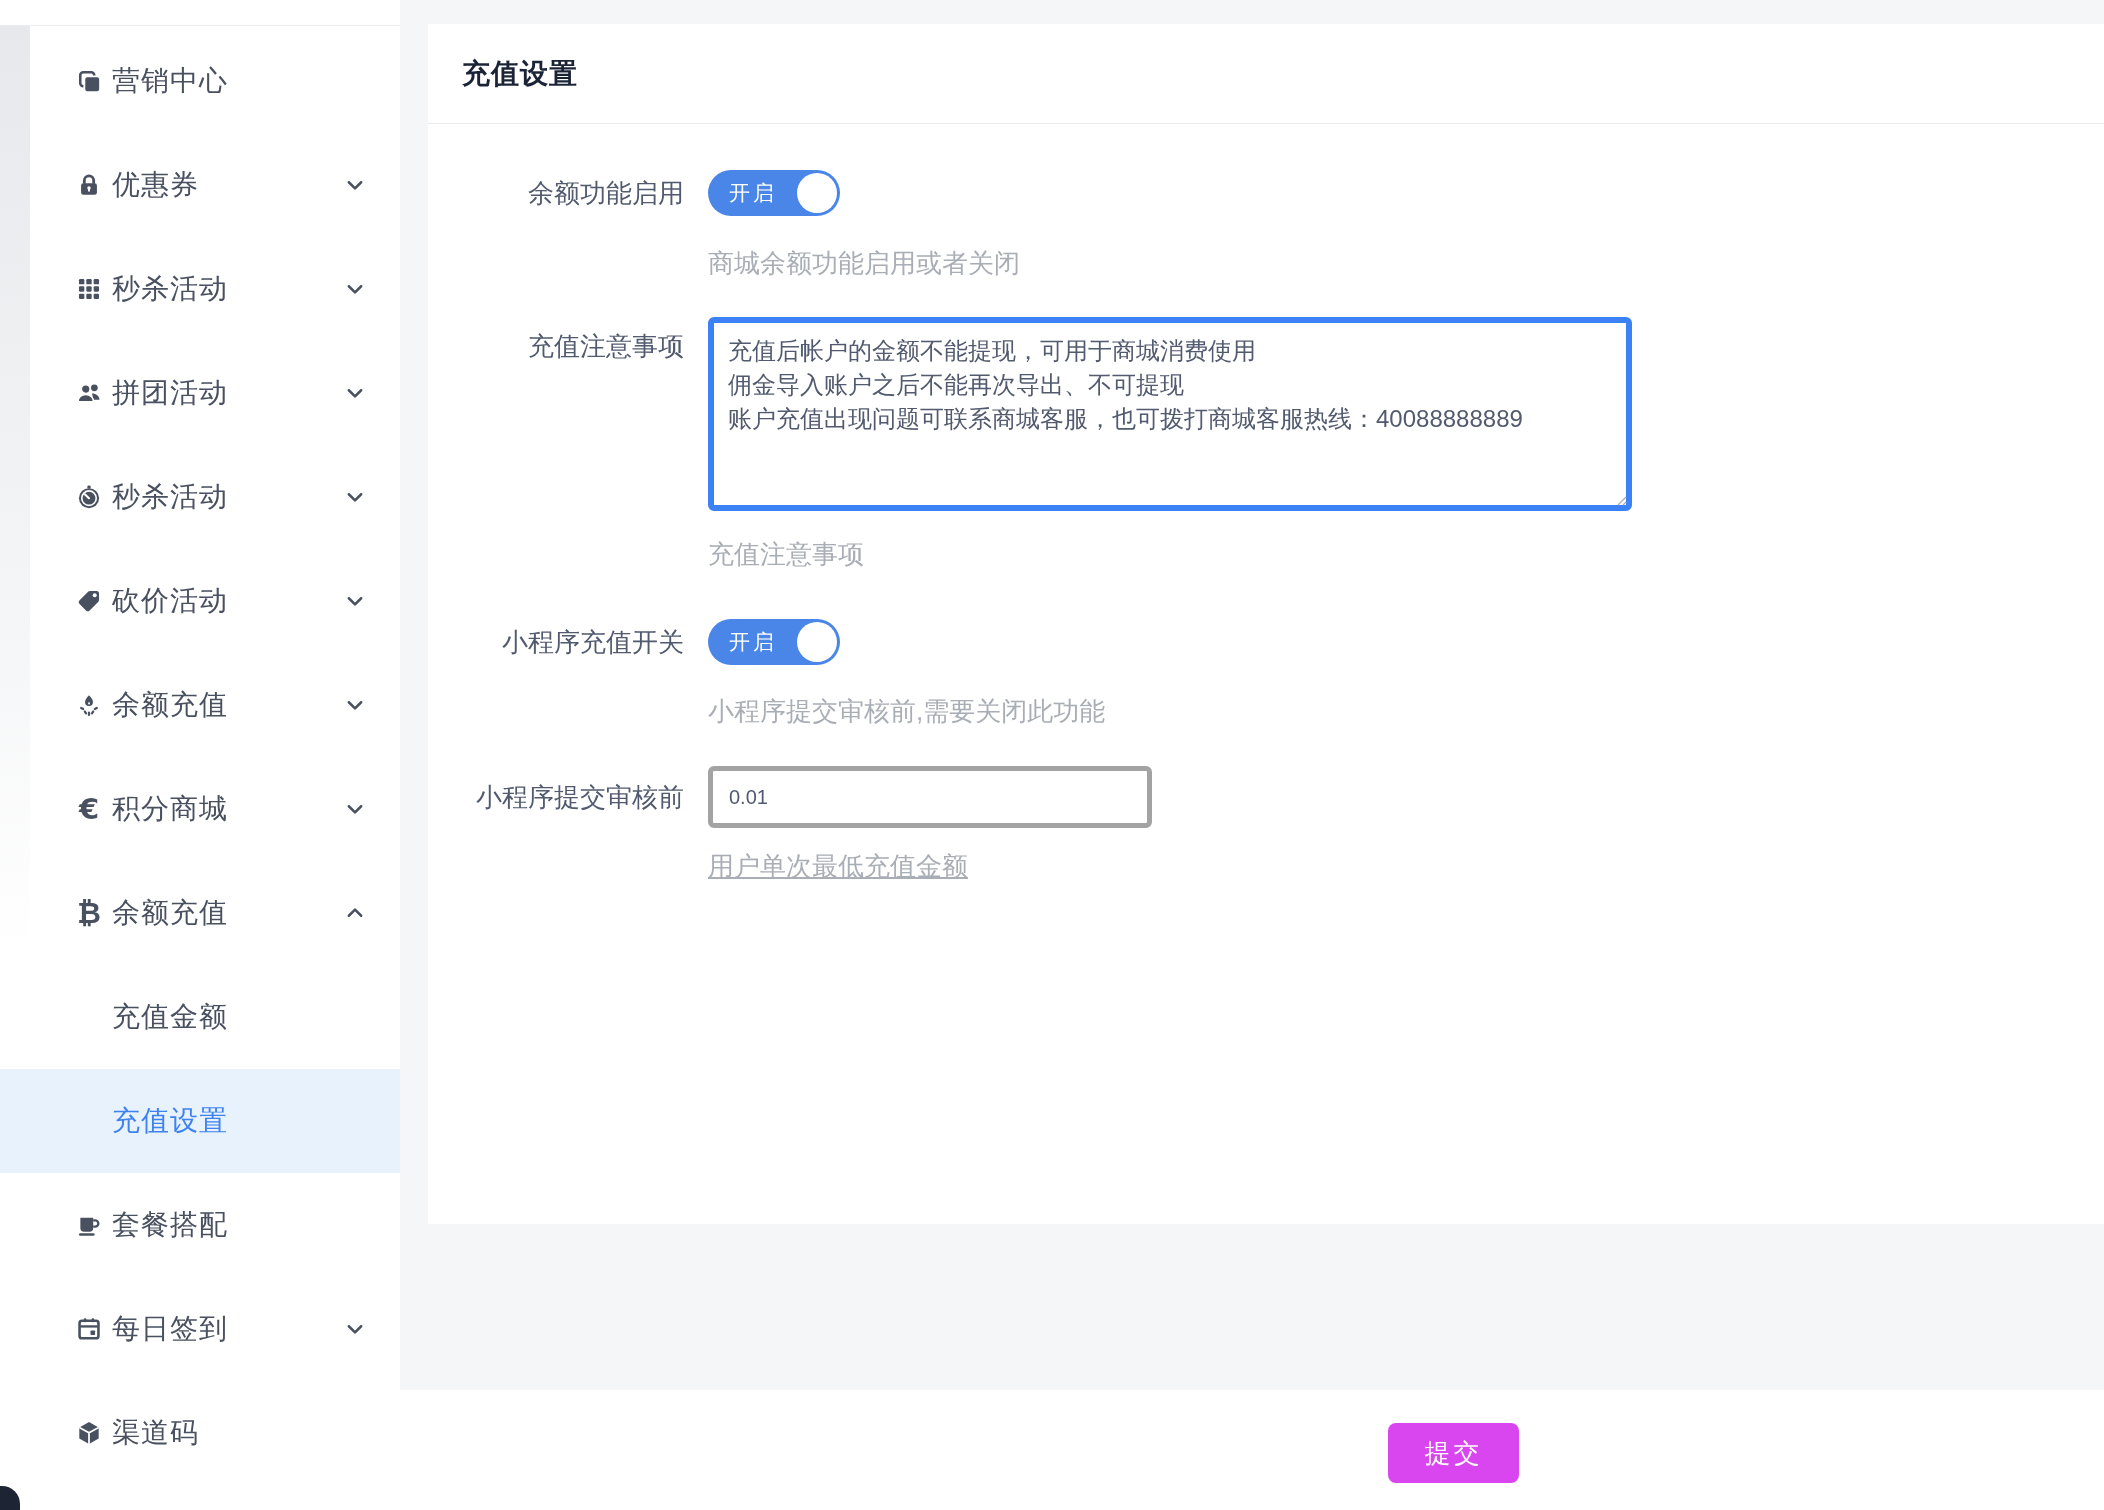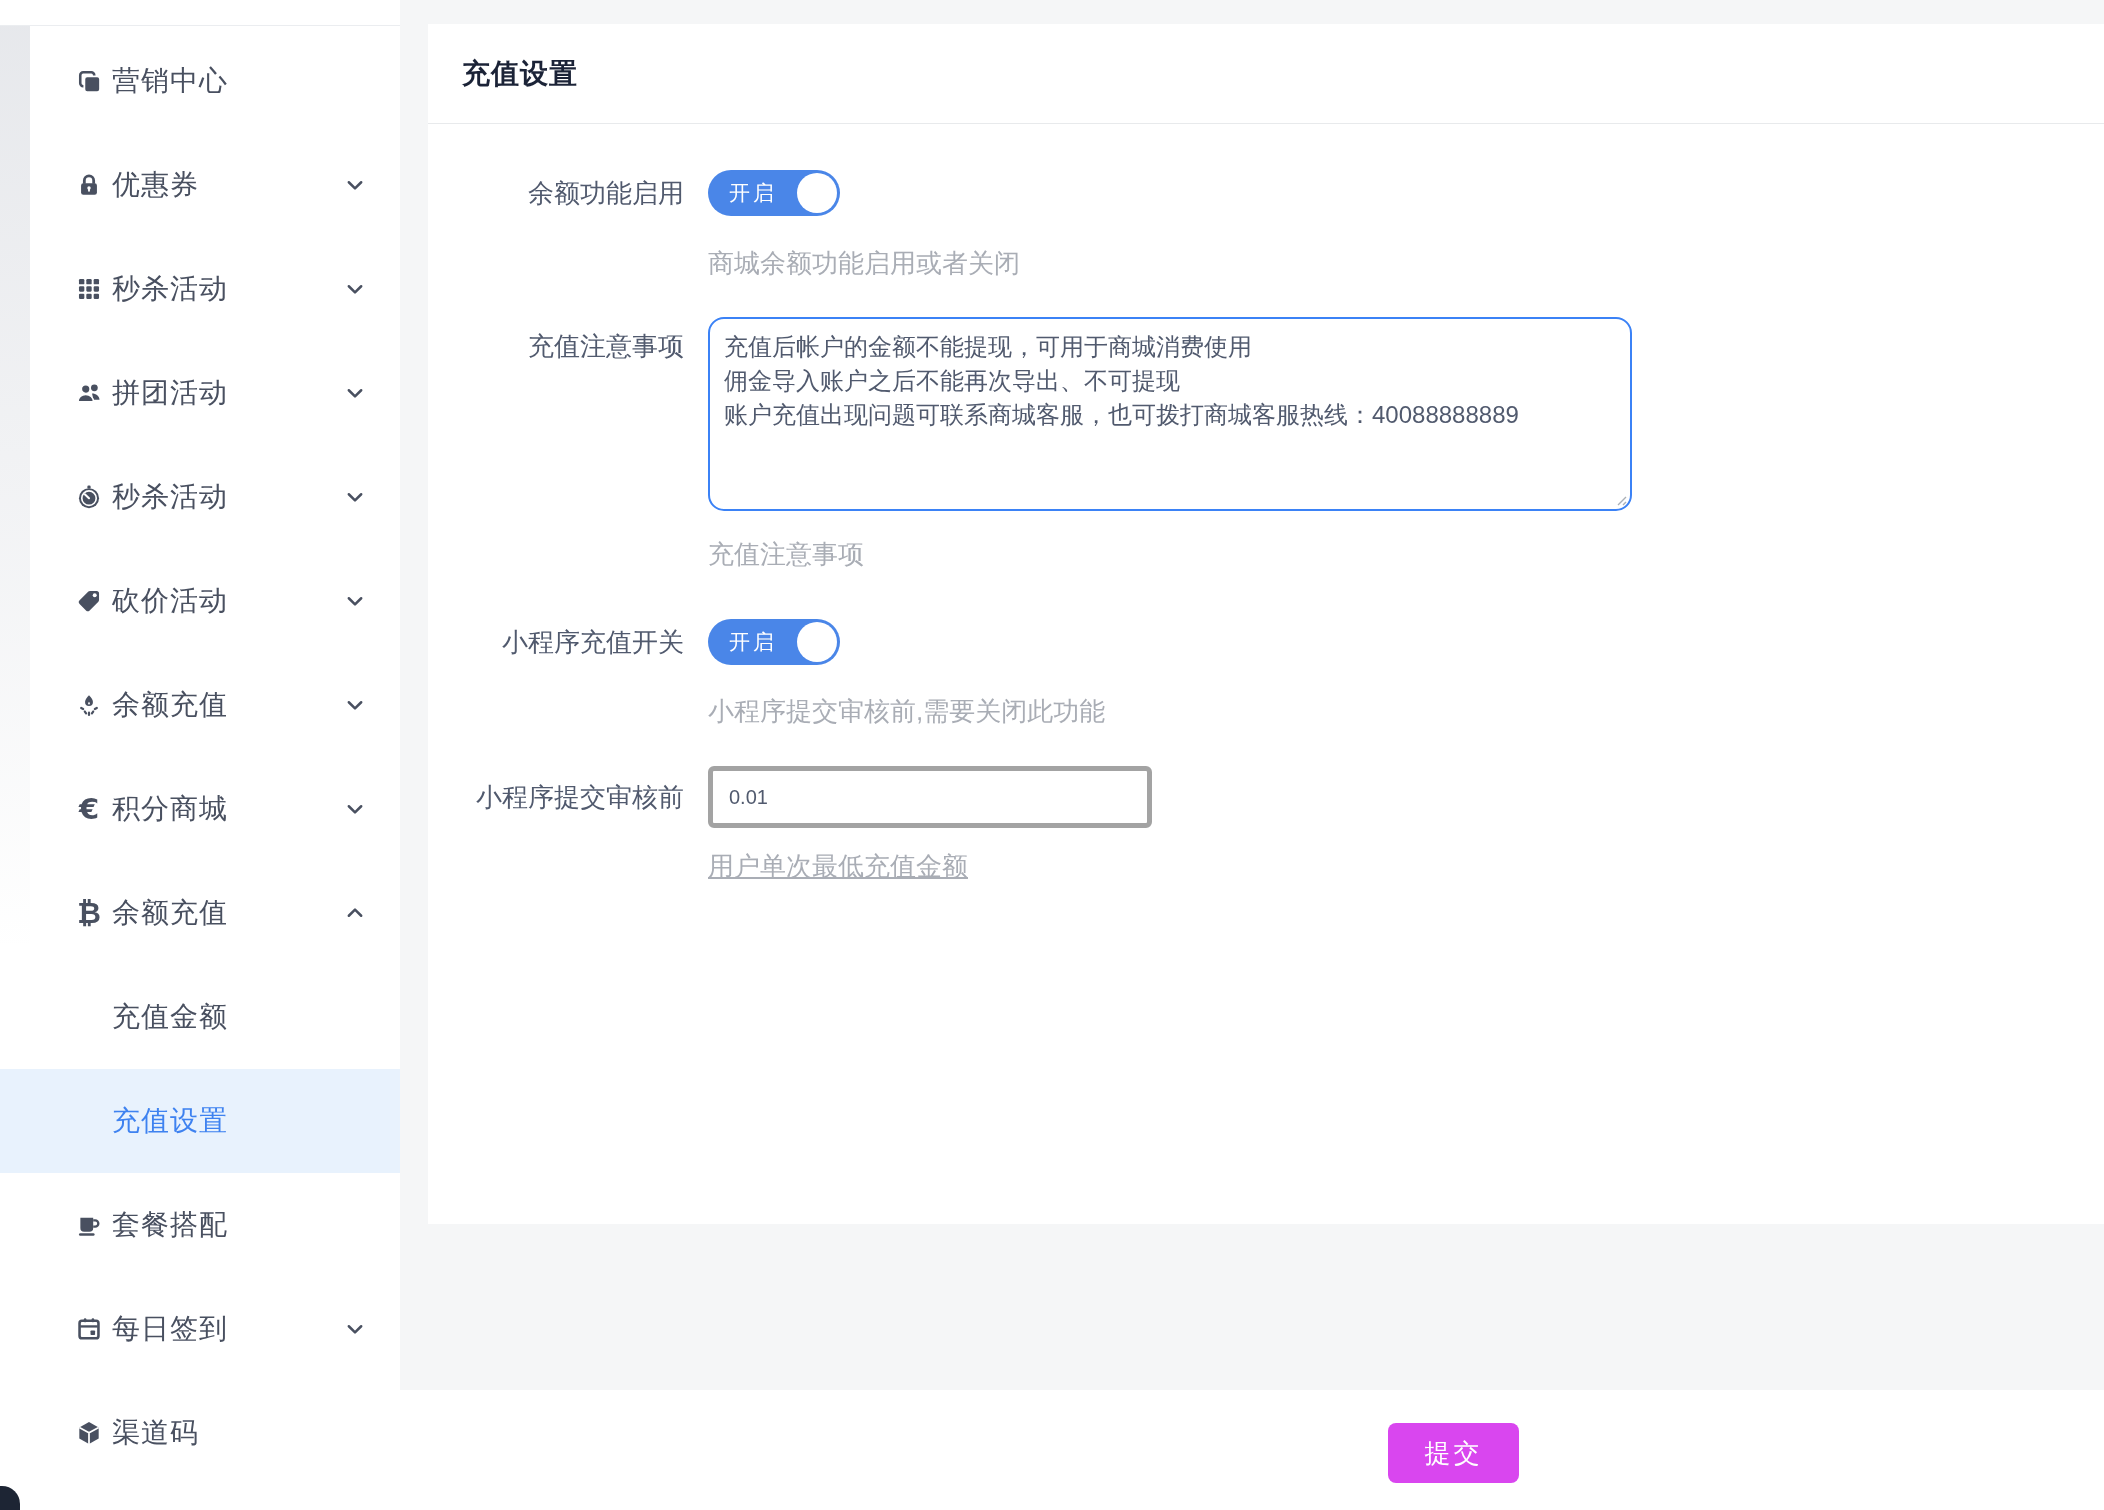--- a/index.html
+++ b/index.html
@@ -47,21 +47,21 @@
   .row-toggle2 .helper { margin-top:28px; }
   .row-amount { margin-top:37px; }
   .row-amount .f-label { line-height:62px; }
   .row-amount .helper { margin-top:20px;text-decoration:underline; }
 
   .switch { position:relative; width:132px; height:46px; border-radius:23px; background:#4a86e8; cursor:pointer; }
   .switch .txt { position:absolute; left:21px; top:0; line-height:45px; color:#fff; font-size:21px; letter-spacing:3px; }
   .switch .knob { position:absolute; right:3px; top:3px; width:40px; height:40px; border-radius:50%; background:#fff; }
 
   .ta-wrap { position:relative; width:924px; }
-  textarea.notice { width:924px; height:194px; border:2px solid #3b82f6; border-radius:16px;
+  textarea.notice { width:924px; height:194px; border:6px solid #3b82f6; border-radius:6px;
     font-family:"Liberation Sans","DejaVu Sans",sans-serif; font-size:24px; line-height:34px; color:#515a6e;
     padding:11px 14px; resize:none; outline:none; display:block; background:#fff; overflow:hidden; }
   .resize-grip { position:absolute; right:4px; bottom:4px; width:15px; height:15px; pointer-events:none; }
 
   input.amount { width:444px; height:62px; border:5px solid #a3a3a3; border-radius:6px; font-size:20px;
     color:#515a6e; padding:0 16px; outline:none; background:#fff;
     font-family:"Liberation Sans","DejaVu Sans",sans-serif; }
 
   .footer-bar { position:absolute; left:0; right:0; top:1390px; height:120px; background:#fff; }
   .submit-btn { position:absolute; left:988px; top:33px; width:131px; height:60px; background:#d946ef;

